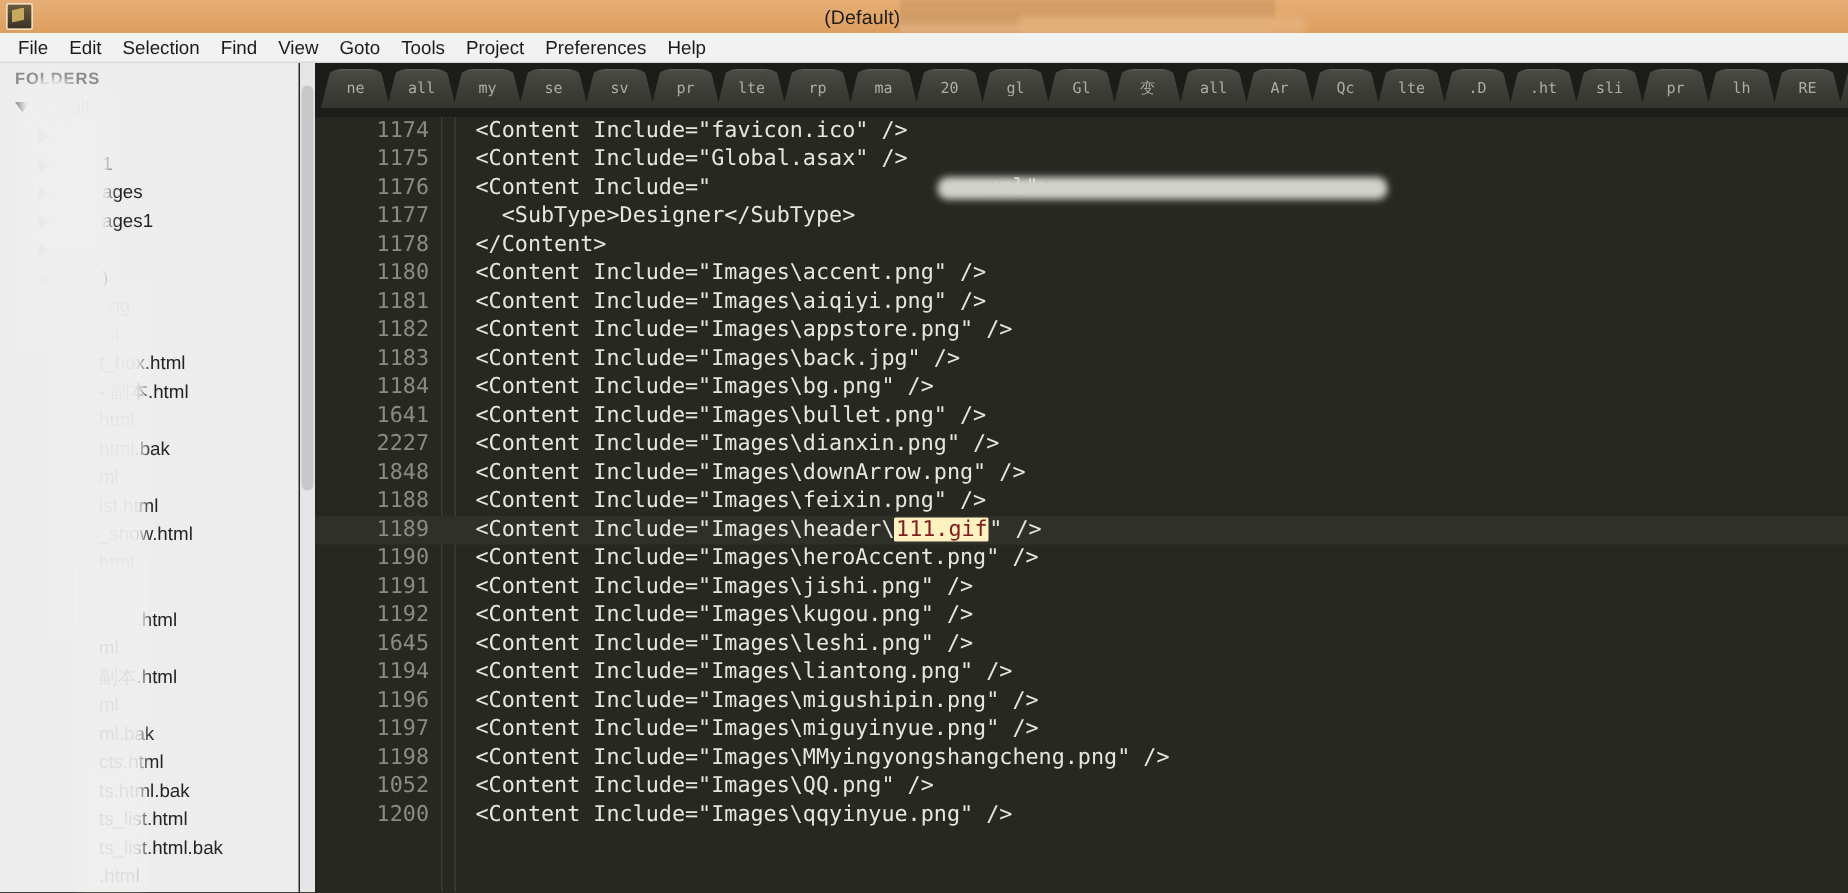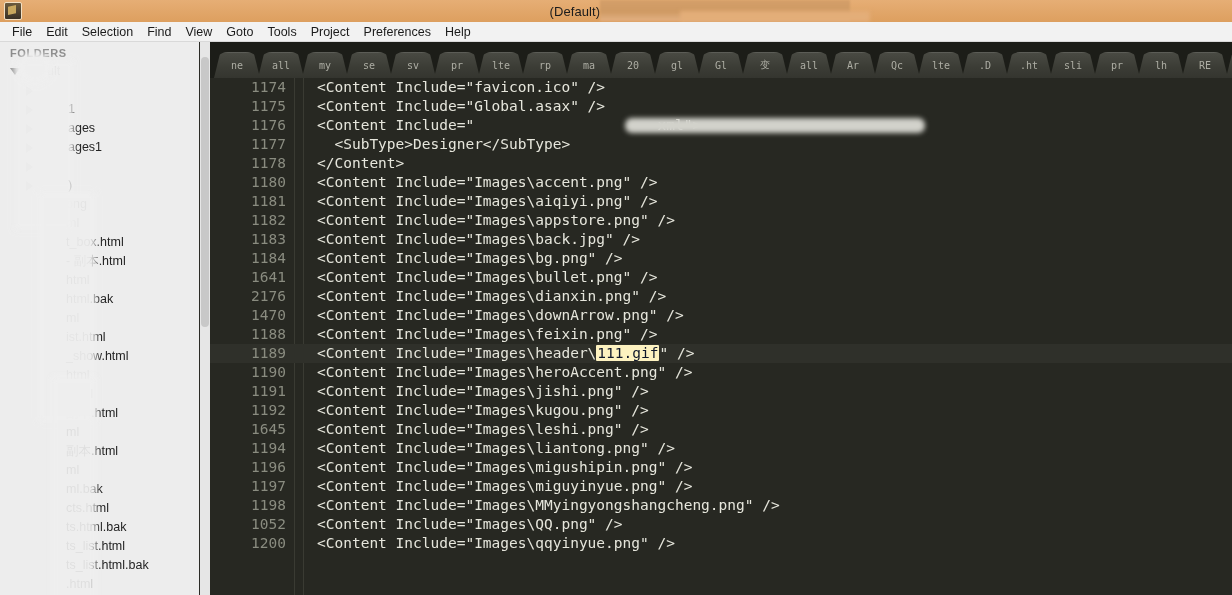--- a/index.html
+++ b/index.html
@@ -182,21 +182,21 @@
     background: #1c1d18;
   }
 
   
   .tabbar {
     position: absolute;
     left: 0; top: 4px;
     width: 1022px; height: 32px;
     background: #1c1d18;
     display: flex;
-    align-items: flex-end;
+    align-items: flex-start;
     overflow: hidden;
     padding-left: 4px;
     box-sizing: border-box;
   }
   .tab {
     position: relative;
     flex: none;
     width: 46px;
     height: 26px;
     margin-right: -2px;
@@ -268,21 +268,21 @@
   .code-text {
     display: block;
     margin-left: 107px;
     color: #e6e6dc;
     font-family: "DejaVu Sans Mono", monospace;
     font-size: 14.5px;
     white-space: pre;
   }
   .hl {
     background: #fdf2c0;
-    color: #0f172a;
+    color: #7f1d1d;
     border-radius: 1px;
     padding: 0 1px;
   }
   
   .code-redact {
     position: absolute;
     left: 415px; top: 2px;
     width: 300px; height: 15px;
     background: #d2d2cb;
     filter: blur(2.5px);
@@ -462,22 +462,22 @@
           <div class="code-line"><span class="ln">1175</span><span class="code-text">&lt;Content Include="Global.asax" /&gt;</span></div>
           <div class="code-line"><span class="ln">1176</span><span class="code-text">&lt;Content Include="                     xml"&gt;</span><div class="code-redact"></div></div>
           <div class="code-line"><span class="ln">1177</span><span class="code-text">  &lt;SubType&gt;Designer&lt;/SubType&gt;</span></div>
           <div class="code-line"><span class="ln">1178</span><span class="code-text">&lt;/Content&gt;</span></div>
           <div class="code-line"><span class="ln">1180</span><span class="code-text">&lt;Content Include="Images\accent.png" /&gt;</span></div>
           <div class="code-line"><span class="ln">1181</span><span class="code-text">&lt;Content Include="Images\aiqiyi.png" /&gt;</span></div>
           <div class="code-line"><span class="ln">1182</span><span class="code-text">&lt;Content Include="Images\appstore.png" /&gt;</span></div>
           <div class="code-line"><span class="ln">1183</span><span class="code-text">&lt;Content Include="Images\back.jpg" /&gt;</span></div>
           <div class="code-line"><span class="ln">1184</span><span class="code-text">&lt;Content Include="Images\bg.png" /&gt;</span></div>
           <div class="code-line"><span class="ln">1641</span><span class="code-text">&lt;Content Include="Images\bullet.png" /&gt;</span></div>
-          <div class="code-line"><span class="ln">2176</span><span class="code-text">&lt;Content Include="Images\dianxin.png" /&gt;</span></div>
-          <div class="code-line"><span class="ln">1470</span><span class="code-text">&lt;Content Include="Images\downArrow.png" /&gt;</span></div>
+          <div class="code-line"><span class="ln">2227</span><span class="code-text">&lt;Content Include="Images\dianxin.png" /&gt;</span></div>
+          <div class="code-line"><span class="ln">1848</span><span class="code-text">&lt;Content Include="Images\downArrow.png" /&gt;</span></div>
           <div class="code-line"><span class="ln">1188</span><span class="code-text">&lt;Content Include="Images\feixin.png" /&gt;</span></div>
           <div class="code-line active"><span class="ln">1189</span><span class="code-text"><span>&lt;Content Include="Images\header\</span><span class="hl">111.gif</span><span>" /&gt;</span></span></div>
           <div class="code-line"><span class="ln">1190</span><span class="code-text">&lt;Content Include="Images\heroAccent.png" /&gt;</span></div>
           <div class="code-line"><span class="ln">1191</span><span class="code-text">&lt;Content Include="Images\jishi.png" /&gt;</span></div>
           <div class="code-line"><span class="ln">1192</span><span class="code-text">&lt;Content Include="Images\kugou.png" /&gt;</span></div>
           <div class="code-line"><span class="ln">1645</span><span class="code-text">&lt;Content Include="Images\leshi.png" /&gt;</span></div>
           <div class="code-line"><span class="ln">1194</span><span class="code-text">&lt;Content Include="Images\liantong.png" /&gt;</span></div>
           <div class="code-line"><span class="ln">1196</span><span class="code-text">&lt;Content Include="Images\migushipin.png" /&gt;</span></div>
           <div class="code-line"><span class="ln">1197</span><span class="code-text">&lt;Content Include="Images\miguyinyue.png" /&gt;</span></div>
           <div class="code-line"><span class="ln">1198</span><span class="code-text">&lt;Content Include="Images\MMyingyongshangcheng.png" /&gt;</span></div>

